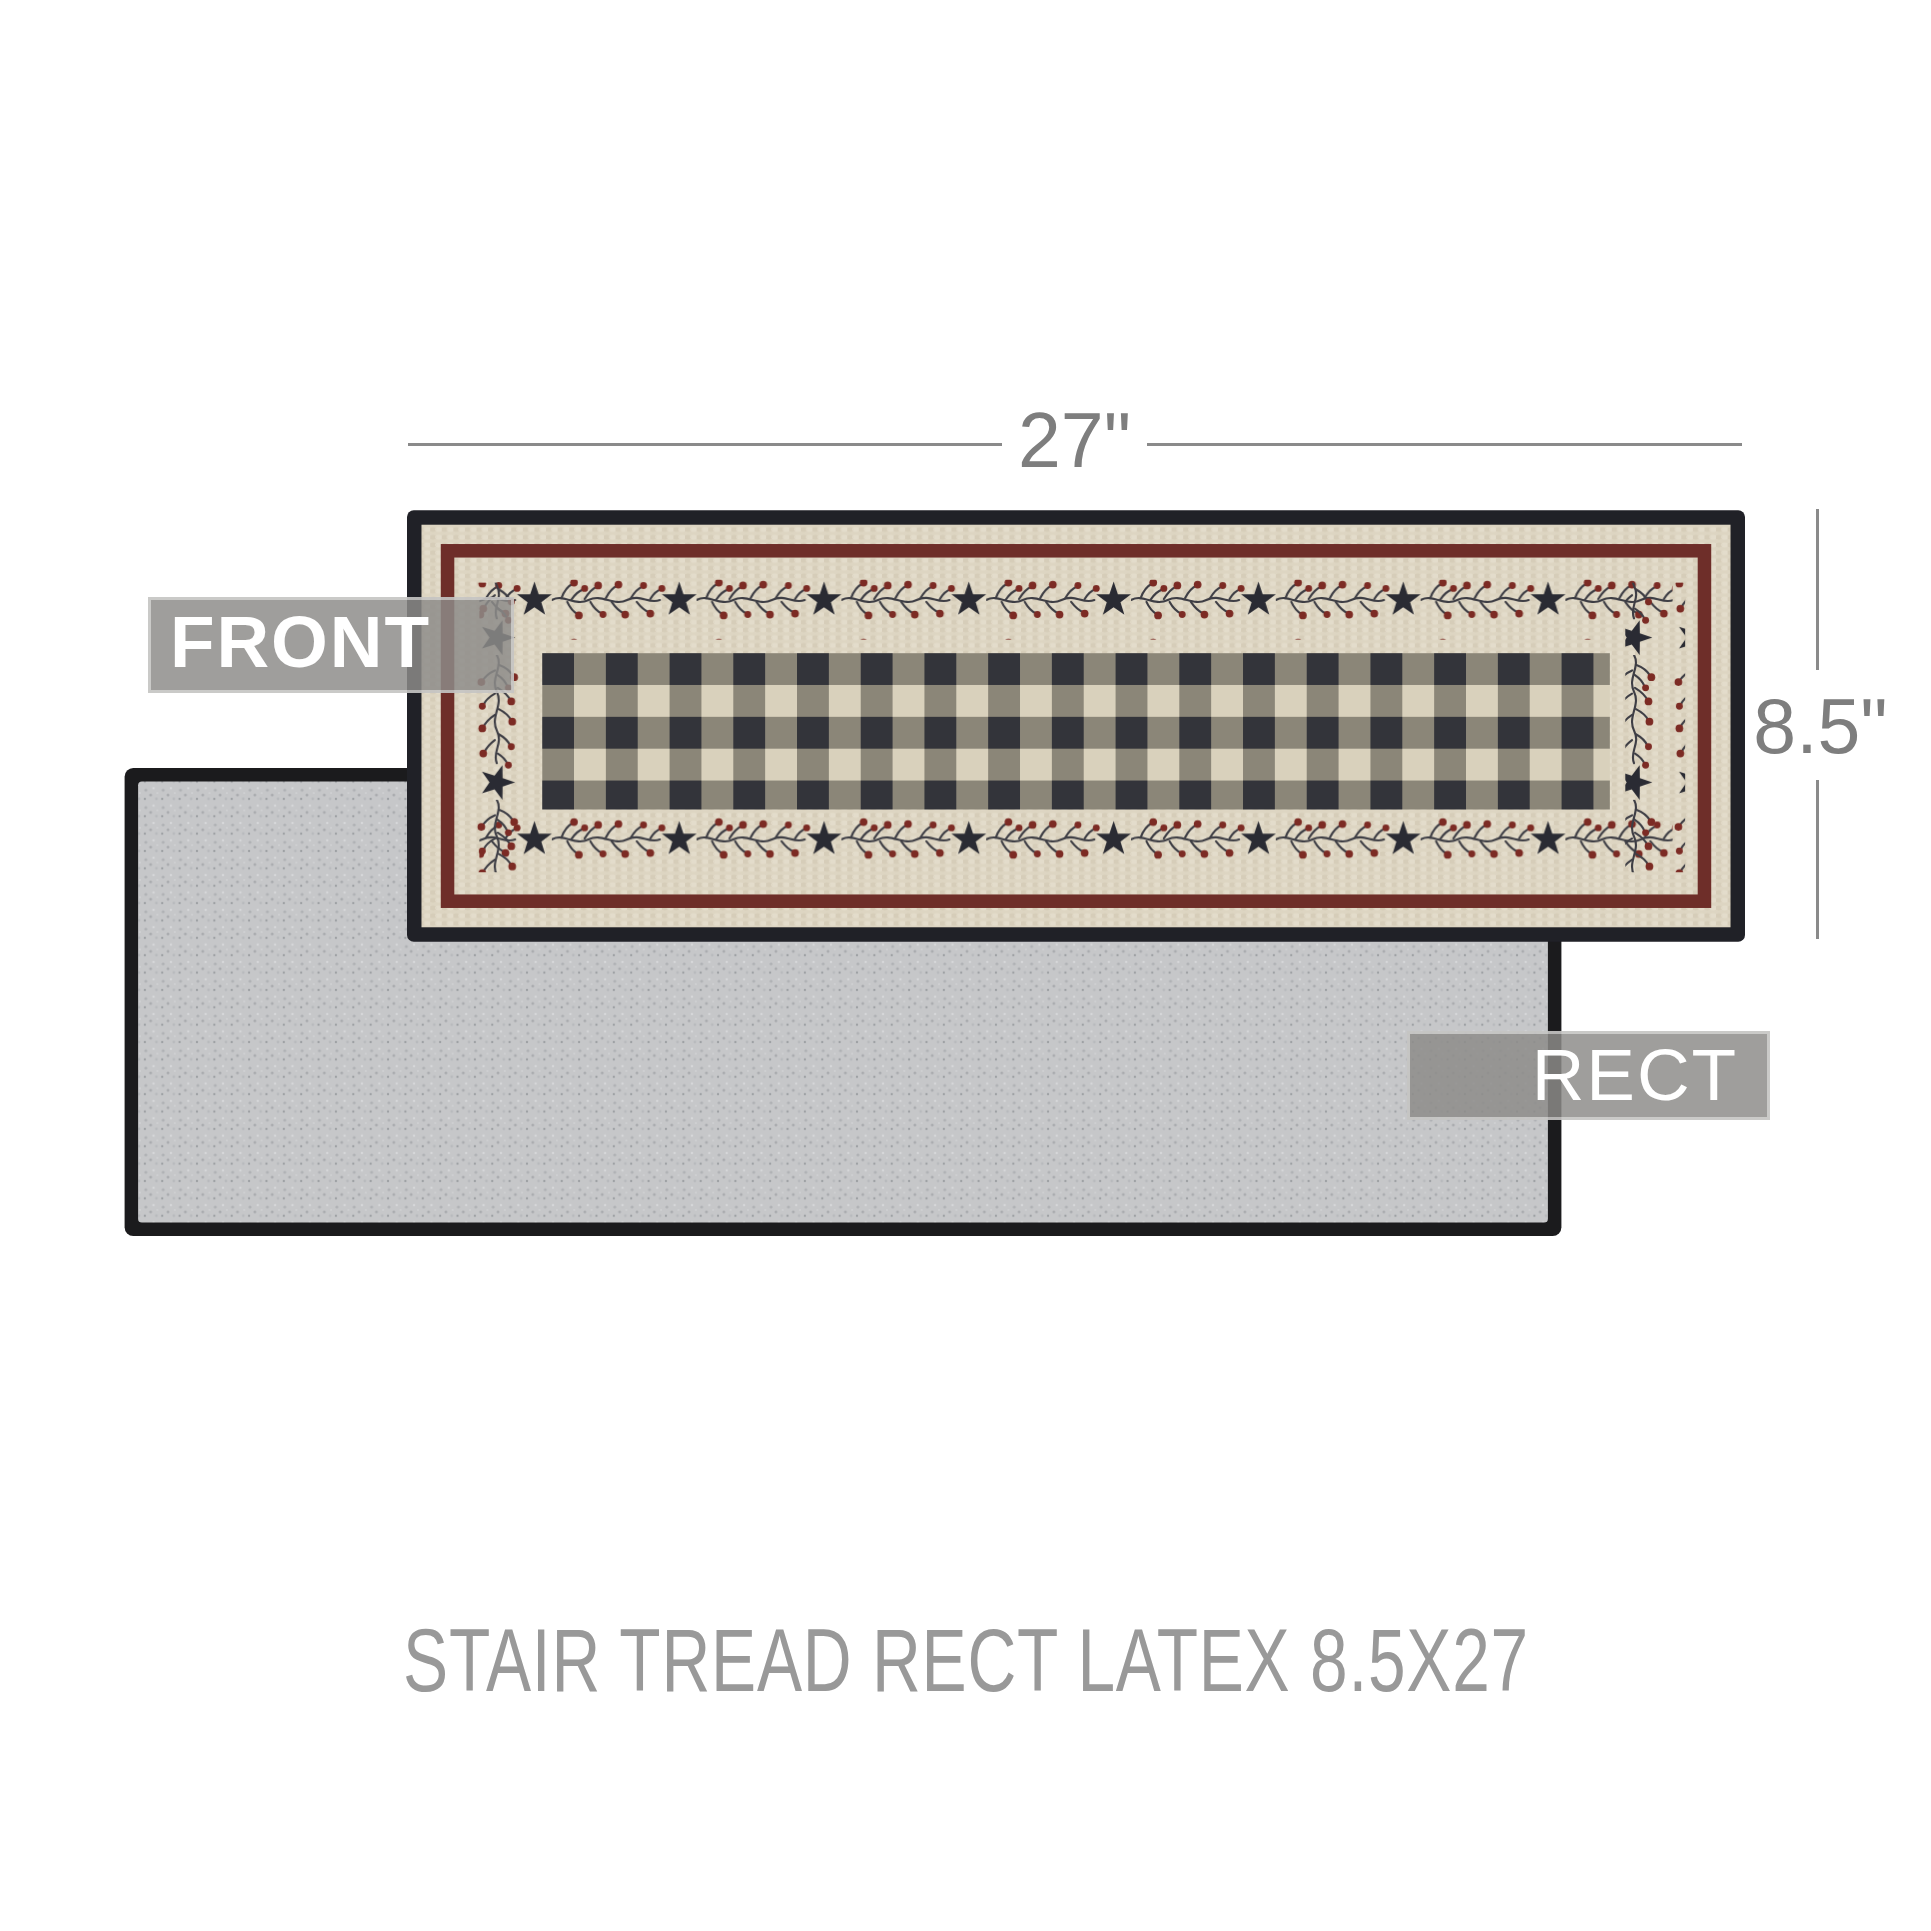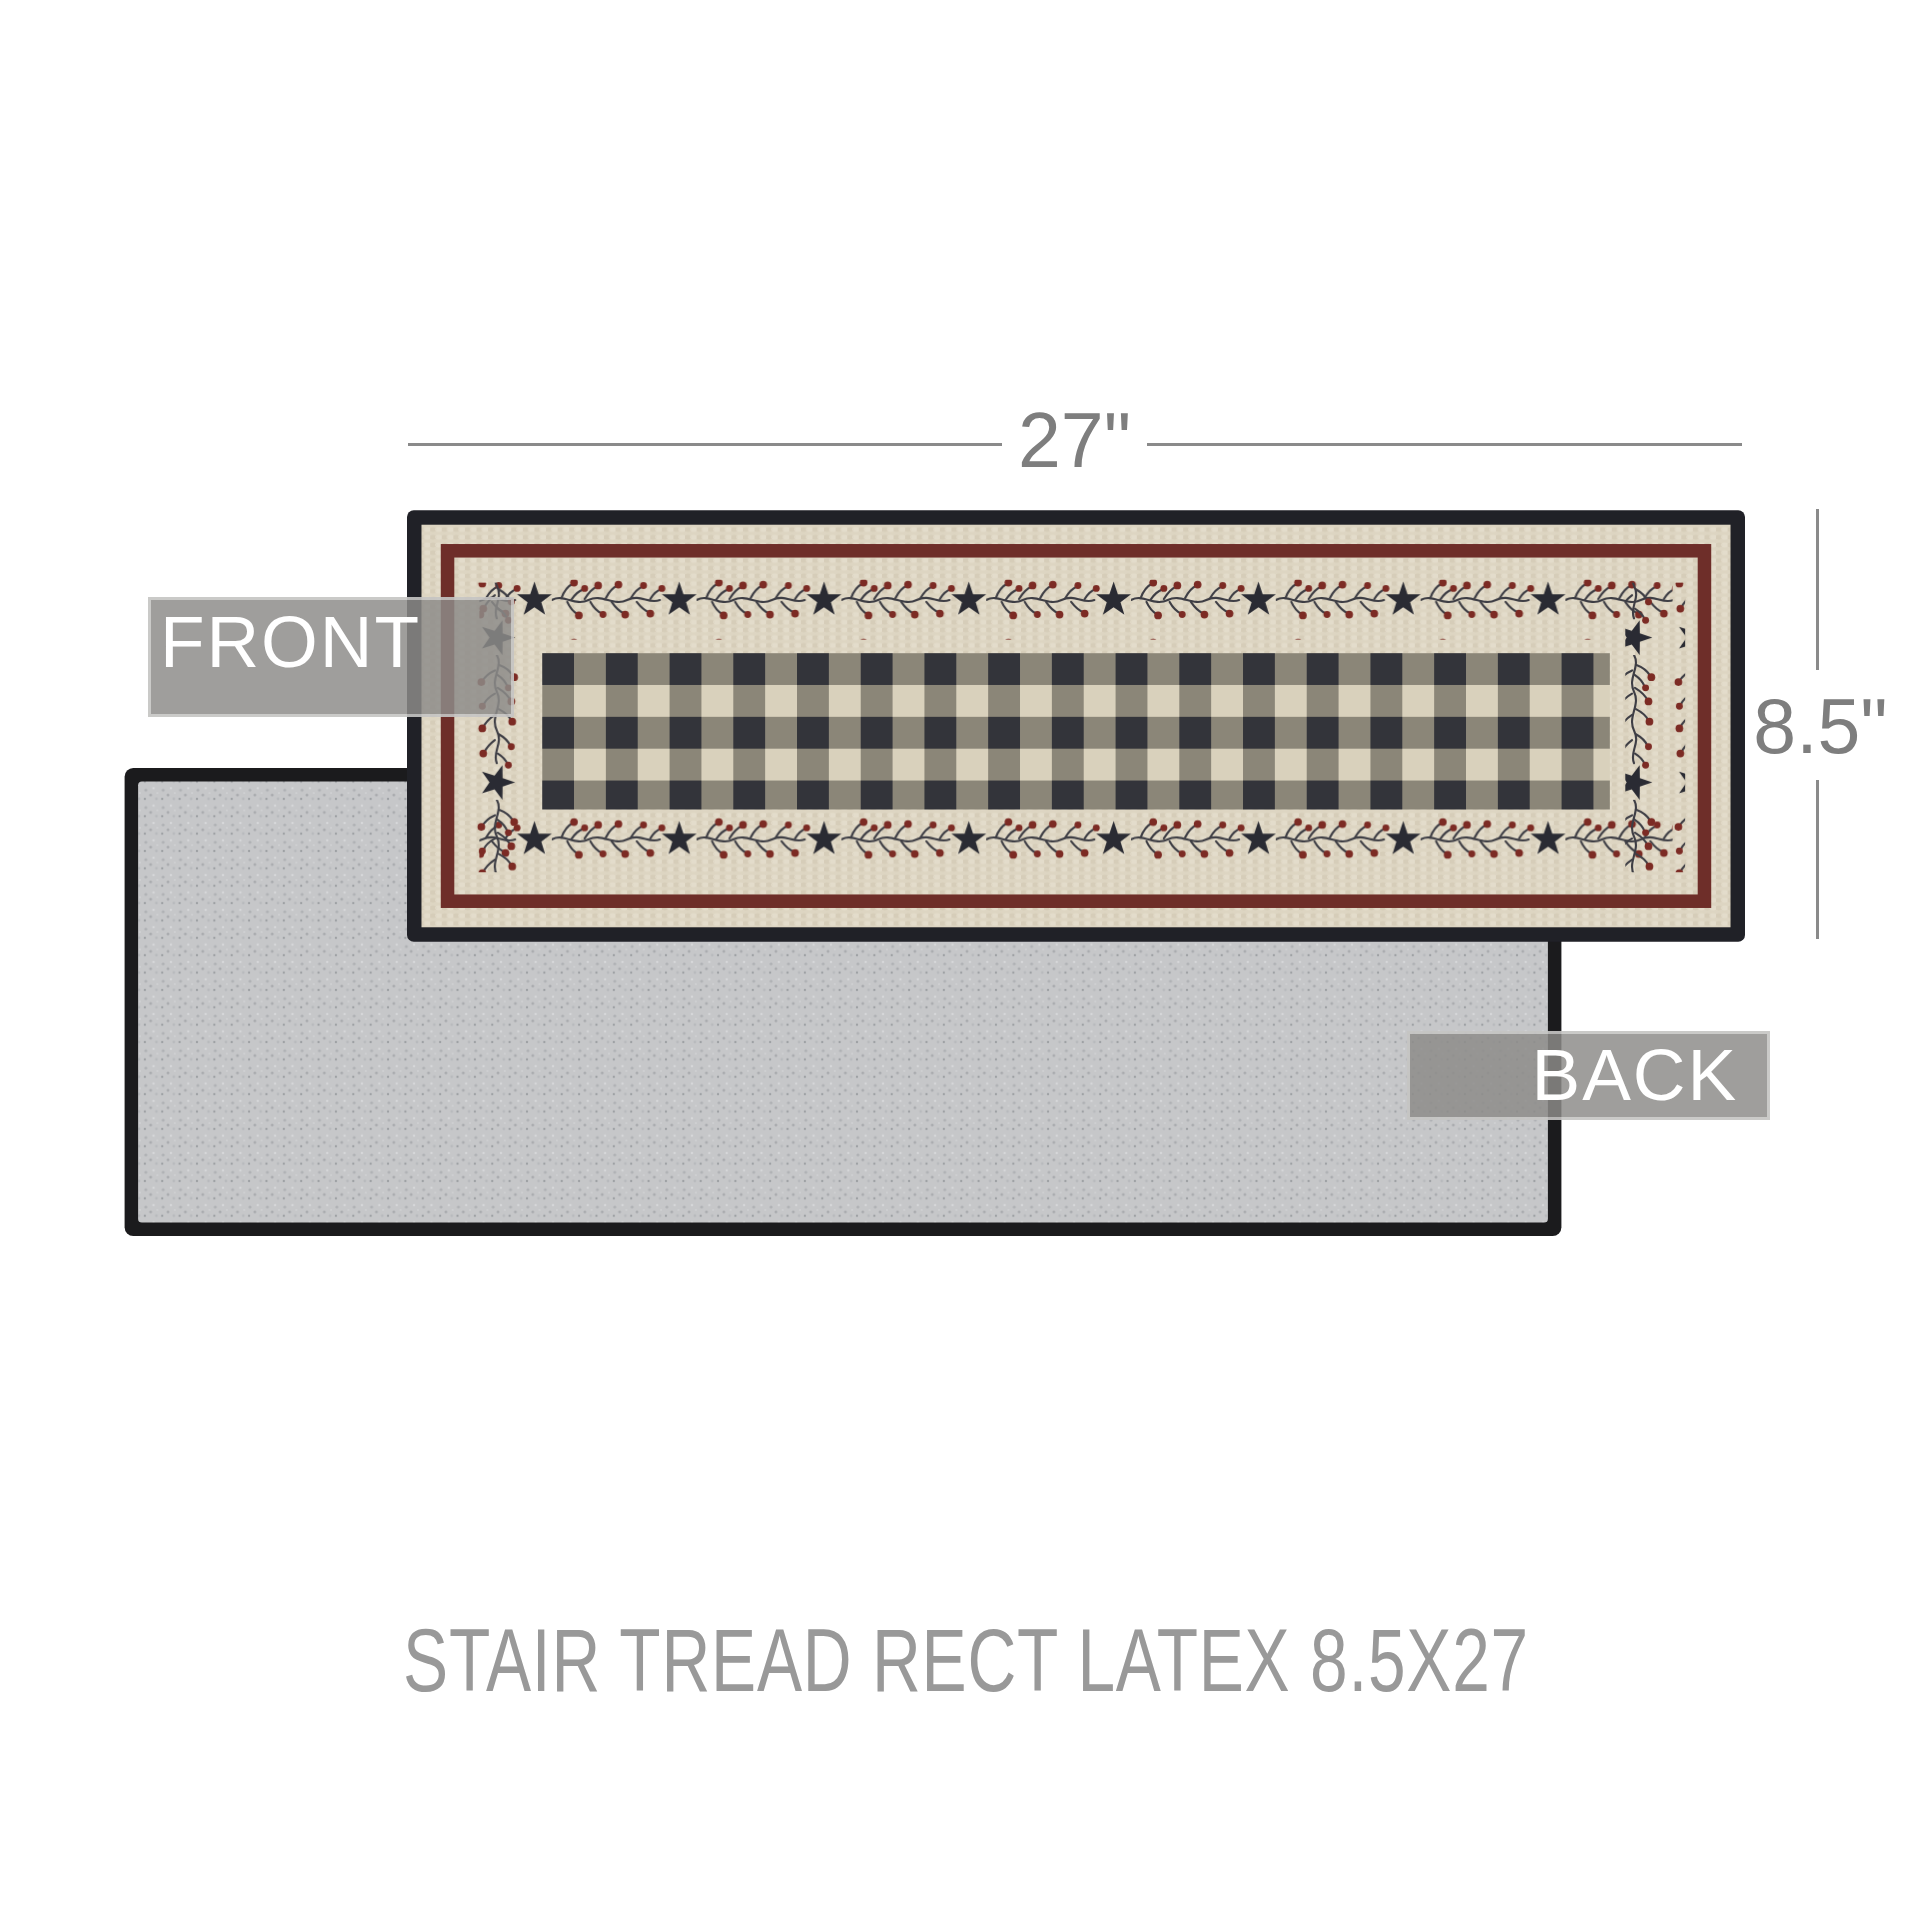--- a/index.html
+++ b/index.html
@@ -34,22 +34,22 @@
     background: rgba(141,139,137,0.84);
     border: 3.9px solid rgba(255,255,255,0.45);
     box-sizing: border-box;
     color: #ffffff;
     font-weight: 200;
     font-size: 73px;
     letter-spacing: 1.9px;
     white-space: nowrap;
   }
   .view-label.front {
-    left: 148px; top: 597px; width: 366px; height: 120px;
-    line-height: 84px; padding-left: 9px;
+    left: 148px; top: 597px; width: 366px; height: 96px;
+    line-height: 84px; padding-left: 19px; font-weight: bold;
   }
   .view-label.back {
     left: 1407px; top: 1031px; width: 363px; height: 89px;
     line-height: 81px; text-align: right; padding-right: 29px;
   }
 
   
   .front-rug { position: absolute; left: 407px; top: 510px; width: 1338px; height: 432px; }
   .back-rug  { position: absolute; left: 124px; top: 768px; width: 1438px; height: 468px; }
 
@@ -157,18 +157,18 @@
 
   <div class="dim-line h" style="left:408px; top:443px; width:594px;"></div>
   <div class="dim-line h" style="left:1147px; top:443px; width:595px;"></div>
   <div class="dim-text" style="left:978px; top:392px; width:193px;">27"</div>
 
   <div class="dim-line v" style="left:1816px; top:509px; height:161px;"></div>
   <div class="dim-line v" style="left:1816px; top:780px; height:159px;"></div>
   <div class="dim-text" style="left:1724px; top:678px; width:193px;">8.5"</div>
 
   <div class="view-label front">FRONT</div>
-  <div class="view-label back">BACK</div>
+  <div class="view-label back">RECT</div>
 
   <div class="caption">STAIR TREAD RECT LATEX 8.5X27</div>
 
 </div>
 
 
 </body></html>

